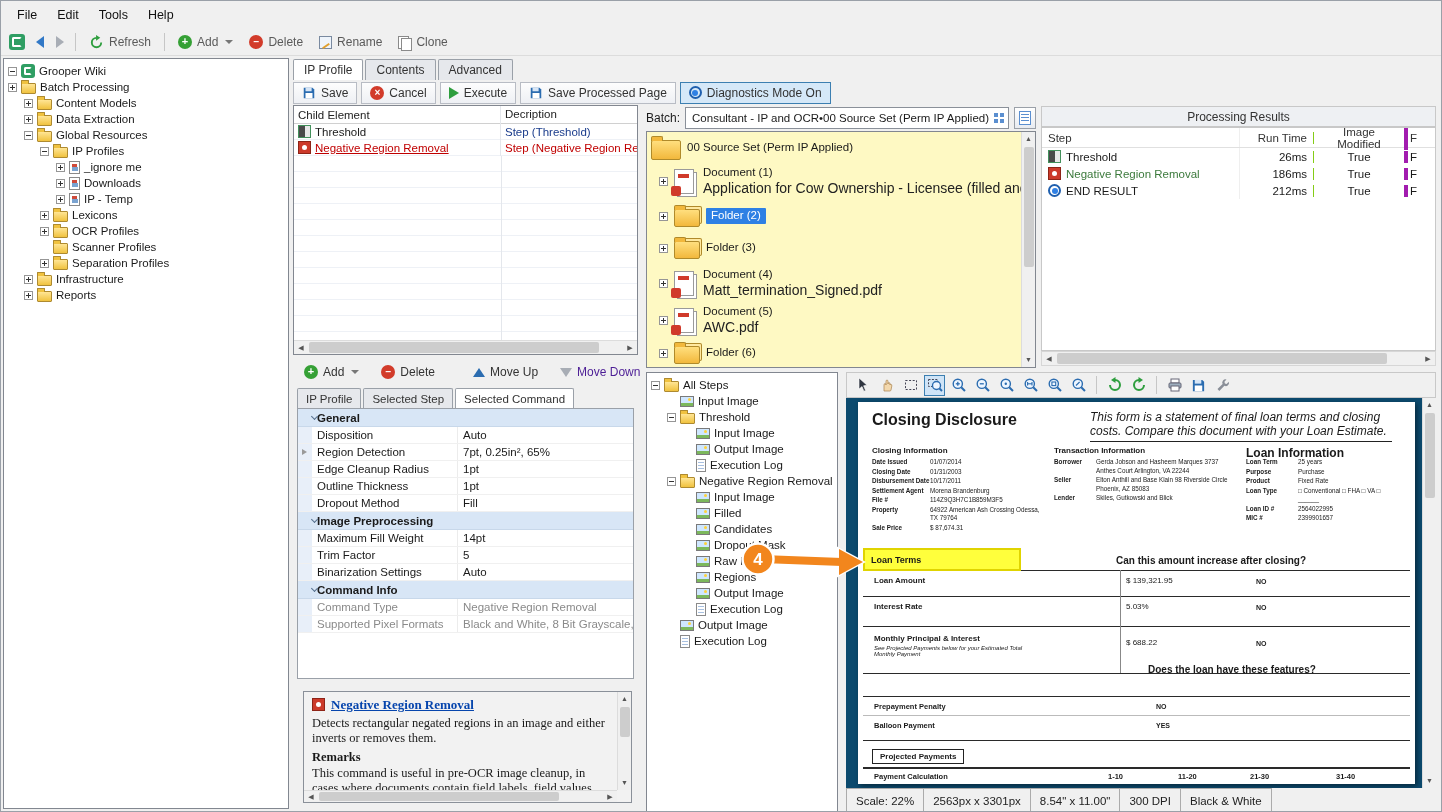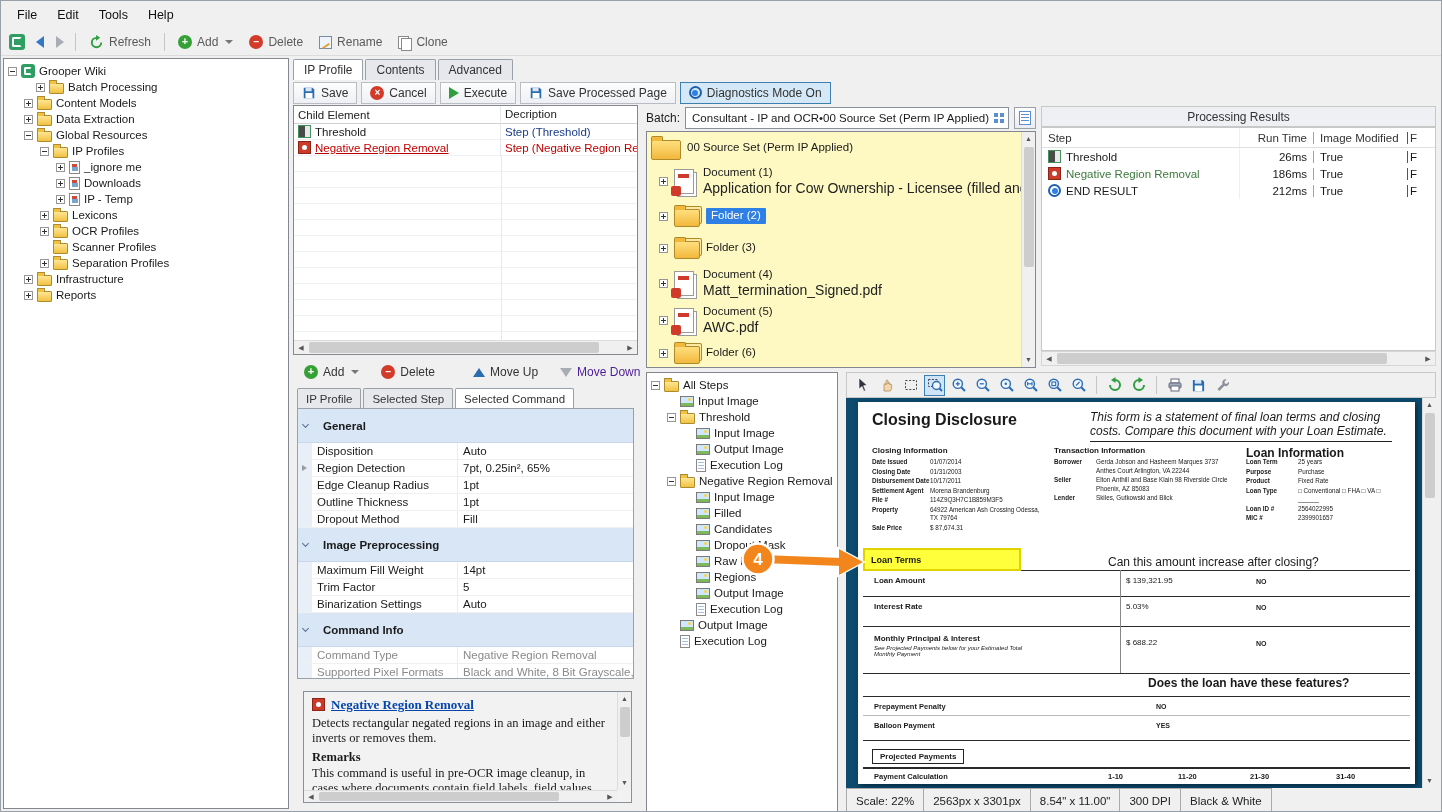--- a/index.html
+++ b/index.html
@@ -92,21 +92,21 @@
   .vscroll{position:absolute;top:0;right:0;width:14px;bottom:0;background:#f0f0f0;border-left:1px solid #dcdcdc;display:flex;flex-direction:column;align-items:center}
   .vscroll .sb-arrow{width:100%;height:14px;line-height:14px}
   .sb-trackv{flex:1;position:relative;width:100%}
   .sb-thumbv{position:absolute;left:1.5px;width:10px;background:#cdcdcd;border-radius:2px}
 
   
   .child-actions{position:absolute;left:292px;top:358px;width:345px;height:26px;display:flex;align-items:center;gap:8px;padding-left:4px}
 
   
   .pgrid{position:absolute;left:296px;top:407px;width:337px;height:271px;background:#fff;border:1px solid #9aa0a8;overflow:hidden;font-size:11.5px}
-  .pcat{display:flex;align-items:center;gap:15px;height:34px;background:#d8e6f6;font-weight:bold;padding-left:5px;border-bottom:1px solid #c8d8ea;color:#1a1a1a}
+  .pcat{display:flex;align-items:center;gap:0;height:18px;background:#d8e6f6;font-weight:bold;padding-left:14px;border-bottom:1px solid #c8d8ea;color:#1a1a1a}
   .chev{flex:none;width:5px;height:5px;border-right:1.6px solid #56708e;border-bottom:1.6px solid #56708e;transform:rotate(45deg);margin-top:-3px}
   .prow{display:flex;height:17px;border-bottom:1px solid #f0f0f0}
   .prow .gut{flex:none;width:14px;background:#e8eff9;position:relative}
   .prow .gut.more::before{content:"";position:absolute;left:4px;top:5px;border-left:5px solid #9a9a9a;border-top:3.5px solid transparent;border-bottom:3.5px solid transparent}
   .prow .lbl{flex:none;width:146px;padding:2px 5px;border-right:1px solid #ececec;white-space:nowrap;overflow:hidden}
   .prow .val{flex:1;padding:2px 5px;white-space:nowrap;overflow:hidden}
   .prow.dim .lbl,.prow.dim .val{color:#8a8a8a}
 
   
   .help{position:absolute;left:302px;top:690px;width:329px;height:112px;background:#f2f2f2;border:1px solid #8a9099;font-family:"Liberation Serif","DejaVu Serif",serif;font-size:12.5px;overflow:hidden}
@@ -132,21 +132,21 @@
   
   .steps-panel{position:absolute;left:645px;top:371px;width:192px;height:441px;background:#fff;border:1px solid #828790;overflow:hidden;padding-top:4px}
 
   
   .results-title{position:absolute;left:1040px;top:105px;width:395px;height:21px;background:#eef0f3;border:1px solid #c8c8c8;display:flex;align-items:center;justify-content:center;font-size:12px;color:#333}
   .results-table{position:absolute;left:1040px;top:126px;width:395px;height:224px;background:#fff;border:1px solid #c8c8c8;font-size:11.5px;overflow:hidden}
   .rt-row{display:flex;height:17px;align-items:center}
   .rt-head{height:20px;border-bottom:1px solid #e0e0e0;color:#333}
   .rt-c1{width:198px;padding:0 6px;display:flex;gap:5px;align-items:center;white-space:nowrap;overflow:hidden;height:100%;border-right:1px solid #efefef}
   .rt-c2{width:74px;padding:0 6px;text-align:right;border-right:1px solid #84cc16}
-  .rt-c3{width:94px;padding:0 6px;border-right:1px solid #a21caf}
+  .rt-c3{width:94px;padding:0 6px;text-align:center;border-right:4px solid #a21caf}
   .rt-c4{flex:1;padding:0 2px;overflow:hidden}
   .rt-bold{font-weight:normal}
   .results-hscroll{position:absolute;left:1040px;top:350px;width:395px;height:15px;background:#f0f0f0;border:1px solid #d6d6d6;display:flex;align-items:center}
 
   
   .viewer-tb{position:absolute;left:845px;top:371px;width:590px;height:26px;background:#f0f0f0;border:1px solid #c8c8c8;display:flex;align-items:center;gap:3px;padding:0 5px}
   .vicon{width:21px;height:21px;display:flex;align-items:center;justify-content:center;border:1px solid transparent;flex:none}
   .vicon.active{border-color:#3c7fb1;background:#cfe4f7}
   .viewer-canvas{position:absolute;left:845px;top:397px;width:590px;height:390px;background:#0c4a6e;overflow:hidden}
   .page{position:absolute;left:12px;top:4px;width:557px;height:382px;background:#fff;box-shadow:2px 2px 5px rgba(0,0,0,.45)}
@@ -206,21 +206,21 @@
     <span>Clone</span>
   </div>
 </div>
 
 <div class="nav-panel">
   <div class="trow" style="padding-left:4px">
     <span class="exp"></span>
       <span class="logo-icon" style="width:14px;height:14px;margin:0"></span>
       <span>Grooper Wiki</span>
   </div>
-  <div class="trow" style="padding-left:32px">
+  <div class="trow" style="padding-left:4px">
     <span class="exp plus"></span>
       <span class="i-folder"></span>
       <span>Batch Processing</span>
   </div>
   <div class="trow" style="padding-left:20px">
     <span class="exp plus"></span>
       <span class="i-folder"></span>
       <span>Content Models</span>
   </div>
   <div class="trow" style="padding-left:20px">
@@ -807,40 +807,40 @@
       <div class="doc-field"><span class="l" style="width:52px">Purpose</span><span class="v" style="width:100px">Purchase</span></div>
       <div class="doc-field"><span class="l" style="width:52px">Product</span><span class="v" style="width:100px">Fixed Rate</span></div>
       <div class="doc-field"><span class="l" style="width:52px">Loan Type</span><span class="v" style="width:100px">□ Conventional □ FHA □ VA □ ______</span></div>
       <div class="doc-field"><span class="l" style="width:52px">Loan ID #</span><span class="v" style="width:100px">2564022995</span></div>
       <div class="doc-field"><span class="l" style="width:52px">MIC #</span><span class="v" style="width:100px">2399901657</span></div>
     </div>
 
     <div class="yellow-box">
         <span>Loan Terms</span>
       </div>
-    <div class="doc-abs" style="left:250px;top:153px;font-size:12px;font-weight:normal">Can this amount increase after closing?</div>
+    <div class="doc-abs" style="left:258px;top:153px;font-size:10px;font-weight:bold">Can this amount increase after closing?</div>
 
     <div class="doc-line" style="left:5px;top:168px;width:547px"></div>
     <div class="doc-abs" style="left:16px;top:174px;font-size:8px;font-weight:bold">Loan Amount</div>
     <div class="doc-abs" style="left:268px;top:174px;font-size:8px">$ 139,321.95</div>
     <div class="doc-abs" style="left:398px;top:176px;font-size:7px;font-weight:bold">NO</div>
 
     <div class="doc-line" style="left:5px;top:194px;width:547px"></div>
     <div class="doc-abs" style="left:16px;top:200px;font-size:8px;font-weight:bold">Interest Rate</div>
     <div class="doc-abs" style="left:268px;top:200px;font-size:8px">5.03%</div>
     <div class="doc-abs" style="left:398px;top:202px;font-size:7px;font-weight:bold">NO</div>
 
     <div class="doc-line" style="left:5px;top:224px;width:547px"></div>
     <div class="doc-abs" style="left:16px;top:232px;font-size:8px;font-weight:bold">Monthly Principal &amp; Interest</div>
     <div class="doc-abs" style="left:16px;top:243px;width:150px;font-size:6px;font-style:italic;white-space:normal">See Projected Payments below for your Estimated Total Monthly Payment</div>
     <div class="doc-abs" style="left:268px;top:236px;font-size:8px">$ 688.22</div>
     <div class="doc-abs" style="left:398px;top:238px;font-size:7px;font-weight:bold">NO</div>
 
     <div class="doc-line" style="left:5px;top:271px;width:547px"></div>
-    <div class="doc-abs" style="left:290px;top:274px;font-size:12px;font-weight:bold">Does the loan have these features?</div>
+    <div class="doc-abs" style="left:290px;top:262px;font-size:10px;font-weight:bold">Does the loan have these features?</div>
 
     <div class="doc-line" style="left:5px;top:294px;width:547px"></div>
     <div class="doc-abs" style="left:16px;top:300px;font-size:7.5px;font-weight:bold">Prepayment Penalty</div>
     <div class="doc-abs" style="left:298px;top:301px;font-size:7px;font-weight:bold">NO</div>
     <div class="doc-line" style="left:5px;top:313px;width:547px;background:#bbb"></div>
     <div class="doc-abs" style="left:16px;top:319px;font-size:7.5px;font-weight:bold">Balloon Payment</div>
     <div class="doc-abs" style="left:298px;top:320px;font-size:7px;font-weight:bold">YES</div>
     <div class="doc-line" style="left:5px;top:338px;width:547px"></div>
 
     <div class="doc-abs" style="left:14px;top:347px;border:1px solid #222;padding:2px 7px;font-size:8px;font-weight:bold">Projected Payments</div>

